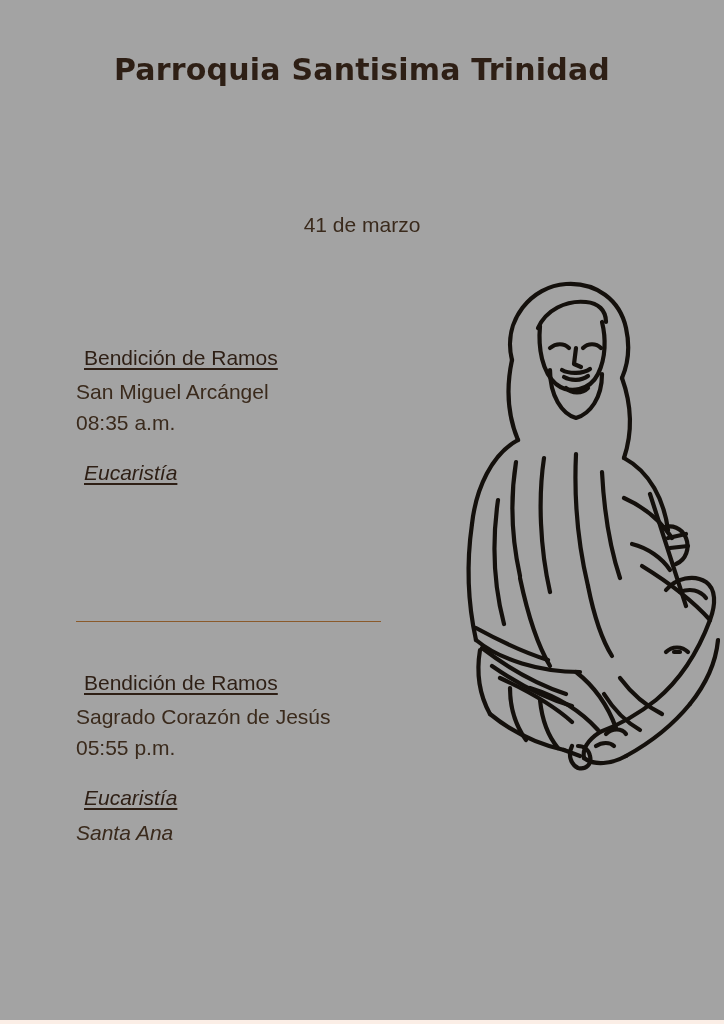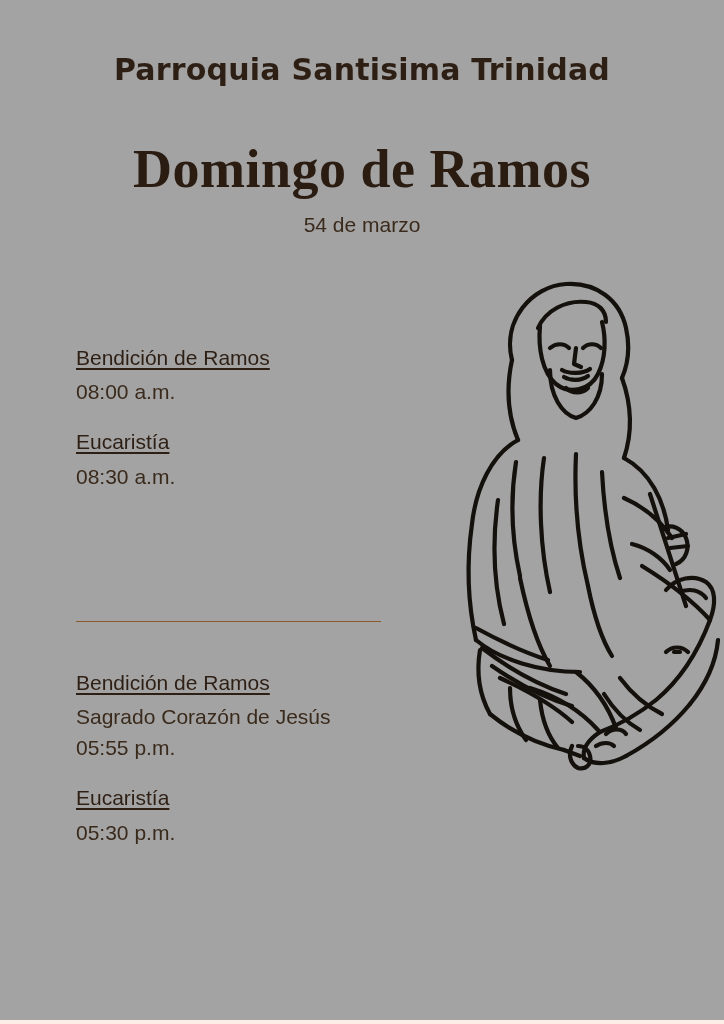--- a/index.html
+++ b/index.html
@@ -65,27 +65,28 @@
     position: absolute;
     left: 76px;
     top: 345px;
     width: 330px;
   }
   .block {
     margin-bottom: 2px;
   }
   .block + .block {
     margin-top: 22px;
+    font-style: italic;
   }
   .block-heading {
     font-size: 21px;
     color: #2e1f15;
     text-decoration: underline;
     text-underline-offset: 3px;
-    margin: 0 0 5px 0;
+    margin: 0 0 5px 8px;
     line-height: 1.25;
   }
   .block-line {
     font-size: 21px;
     color: #3a2a1c;
     line-height: 1.48;
     margin: 0;
   }
 
   .divider {
@@ -114,46 +115,45 @@
     pointer-events: none;
   }
 </style>
 </head>
 <body>
 
 <div class="poster">
 
   <div class="parish-title">Parroquia Santisima Trinidad</div>
 
-  <div class="main-title">Domingo de Ramos</div>
-
-  <div class="subtitle">54 de marzo</div>
+
+  <div class="subtitle">41 de marzo</div>
 
   <div class="schedule">
     <div class="block">
       <p class="block-heading">Bendición de Ramos</p>
-      <p class="block-line">08:00 a.m.</p>
+      <p class="block-line">San Miguel Arcángel</p>
+      <p class="block-line">08:35 a.m.</p>
     </div>
     <div class="block">
       <p class="block-heading">Eucaristía</p>
-      <p class="block-line">08:30 a.m.</p>
     </div>
   </div>
 
   <div class="divider"></div>
 
   <div class="schedule-2">
     <div class="block">
       <p class="block-heading">Bendición de Ramos</p>
       <p class="block-line">Sagrado Corazón de Jesús</p>
       <p class="block-line">05:55 p.m.</p>
     </div>
     <div class="block">
       <p class="block-heading">Eucaristía</p>
-      <p class="block-line">05:30 p.m.</p>
+      <p class="block-line">Santa Ana</p>
     </div>
   </div>
 
   <svg class="illustration" viewBox="0 0 340 530" xmlns="http://www.w3.org/2000/svg">
     <g fill="none" stroke="#14100c" stroke-width="4.2" stroke-linecap="round" stroke-linejoin="round">
 
       <path d="M132 112 C122 72 152 38 186 36 C216 34 240 52 246 80 C250 98 248 116 242 130"></path>
       <path d="M132 112 C126 140 128 168 138 192"></path>
       <path d="M242 130 C252 158 252 186 244 210"></path>
 

